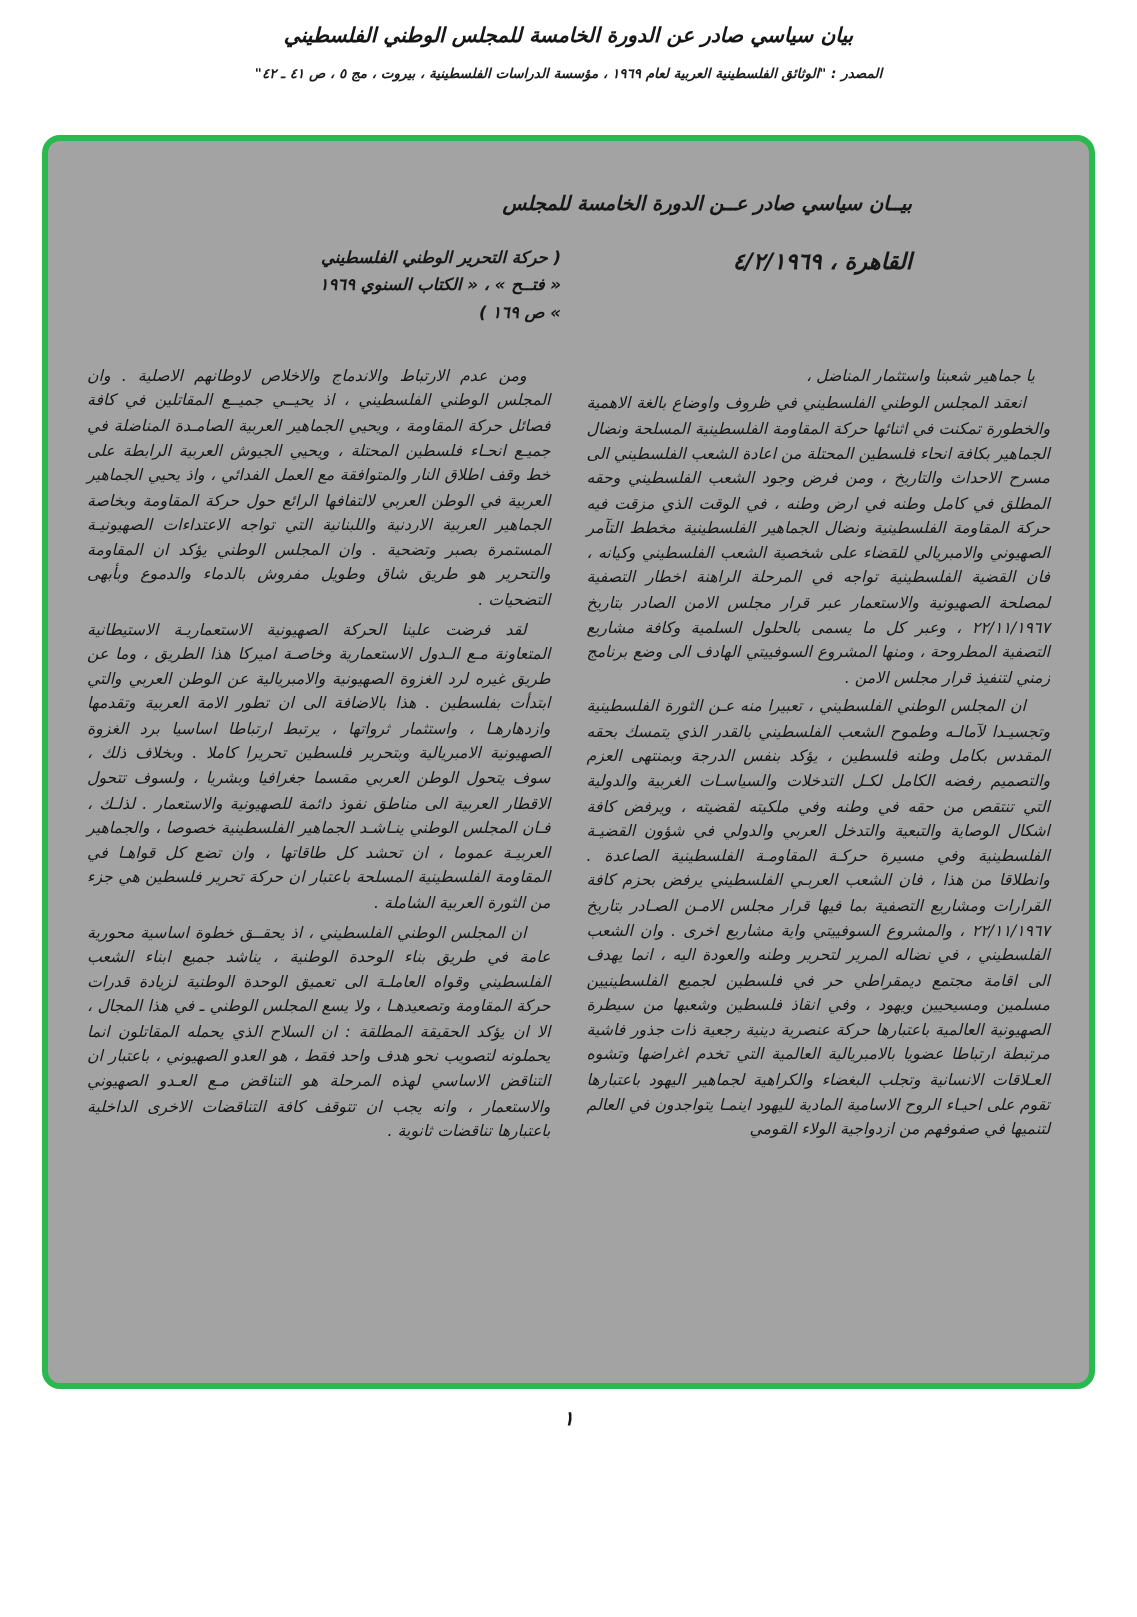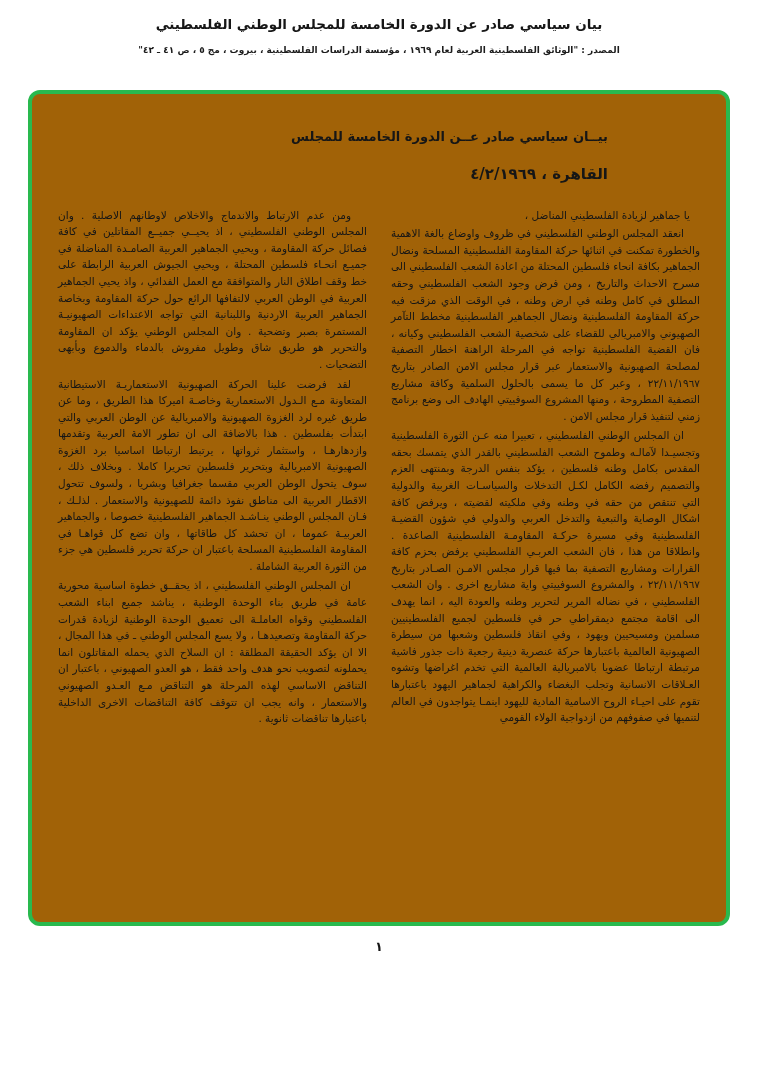--- a/index.html
+++ b/index.html
@@ -4,33 +4,33 @@
 <style>
   * { box-sizing: border-box; }
   html, body { margin: 0; padding: 0; }
   body {
     width: 758px; height: 1078px;
     background: #ffffff;
     color: #161616;
     font-family: "DejaVu Sans", sans-serif;
     overflow: hidden;
   }
-  .page { position: relative; width: 758px; height: 964px; direction: rtl; }
+  .page { position: relative; width: 758px; height: 964px; direction: rtl; font-style: italic; }
 
   .header { text-align: center; padding-top: 16px; }
   .header-title { font-size: 13.5px; font-weight: bold; letter-spacing: 0; }
   .header-source { font-size: 9px; font-weight: bold; margin-top: 13px; color: #1c1c1c; }
 
   .frame {
     position: absolute;
     top: 90px; right: 28px; left: 28px; bottom: 38px;
     border: 4px solid #29b94e;
     border-radius: 12px;
     padding: 32px 26px 20px 26px;
-    background: #a16207;
+    background: #a3a3a3;
   }
 
   .head-block { width: 402px; margin-right: 92px; }
   .doc-title { font-weight: bold; font-size: 13px; line-height: 1.75; text-align: right; }
   .head-row { display: flex; justify-content: space-between; align-items: flex-start; margin-top: 14px; }
   .dateline { font-size: 15px; font-weight: bold; padding-top: 2px; }
   .attribution { width: 168px; font-size: 11px; font-weight: bold; line-height: 1.7; text-align: right; }
 
   .columns { display: flex; gap: 24px; margin-top: 24px; }
   .col { flex: 1; font-size: 10.5px; line-height: 1.58; text-align: justify; }
@@ -53,26 +53,27 @@
   </div>
 
   <div class="frame" style="border-color: rgb(41, 185, 78);">
 
     <div class="head-block">
       <div class="doc-title">
         <div>بيــان سياسي صادر عــن الدورة الخامسة للمجلس</div>
       </div>
       <div class="head-row">
         <div class="dateline">القاهرة ، ٤/٢/١٩٦٩</div>
+        <div class="attribution">( حركة التحرير الوطني الفلسطيني « فتــح » ، « الكتاب السنوي ١٩٦٩ » ص ١٦٩ )</div>
       </div>
     </div>
 
     <div class="columns">
       <div class="col">
-        <p class="lead">يا جماهير لزيادة الفلسطيني المناضل ،</p>
+        <p class="lead">يا جماهير شعبنا واستثمار المناضل ،</p>
         <p>انعقد المجلس الوطني الفلسطيني في ظروف واوضاع بالغة الاهمية والخطورة تمكنت في اثنائها حركة المقاومة الفلسطينية المسلحة ونضال الجماهير بكافة انحاء فلسطين المحتلة من اعادة الشعب الفلسطيني الى مسرح الاحداث والتاريخ ، ومن فرض وجود الشعب الفلسطيني وحقه المطلق في كامل وطنه في ارض وطنه ، في الوقت الذي مزقت فيه حركة المقاومة الفلسطينية ونضال الجماهير الفلسطينية مخطط التآمر الصهيوني والامبريالي للقضاء على شخصية الشعب الفلسطيني وكيانه ، فان القضية الفلسطينية تواجه في المرحلة الراهنة اخطار التصفية لمصلحة الصهيونية والاستعمار عبر قرار مجلس الامن الصادر بتاريخ ٢٢/١١/١٩٦٧ ، وعبر كل ما يسمى بالحلول السلمية وكافة مشاريع التصفية المطروحة ، ومنها المشروع السوفييتي الهادف الى وضع برنامج زمني لتنفيذ قرار مجلس الامن .</p>
         <p>ان المجلس الوطني الفلسطيني ، تعبيرا منه عـن الثورة الفلسطينية وتجسيـدا لآمالـه وطموح الشعب الفلسطيني بالقدر الذي يتمسك بحقه المقدس بكامل وطنه فلسطين ، يؤكد بنفس الدرجة وبمنتهى العزم والتصميم رفضه الكامل لكـل التدخلات والسياسـات الغربية والدولية التي تنتقص من حقه في وطنه وفي ملكيته لقضيته ، ويرفض كافة اشكال الوصاية والتبعية والتدخل العربي والدولي في شؤون القضيـة الفلسطينية وفي مسيرة حركـة المقاومـة الفلسطينية الصاعدة . وانطلاقا من هذا ، فان الشعب العربـي الفلسطيني يرفض بحزم كافة القرارات ومشاريع التصفية بما فيها قرار مجلس الامـن الصـادر بتاريخ ٢٢/١١/١٩٦٧ ، والمشروع السوفييتي واية مشاريع اخرى . وان الشعب الفلسطيني ، في نضاله المرير لتحرير وطنه والعودة اليه ، انما يهدف الى اقامة مجتمع ديمقراطي حر في فلسطين لجميع الفلسطينيين مسلمين ومسيحيين ويهود ، وفي انقاذ فلسطين وشعبها من سيطرة الصهيونية العالمية باعتبارها حركة عنصرية دينية رجعية ذات جذور فاشية مرتبطة ارتباطا عضويا بالامبريالية العالمية التي تخدم اغراضها وتشوه العـلاقات الانسانية وتجلب البغضاء والكراهية لجماهير اليهود باعتبارها تقوم على احيـاء الروح الاسامية المادية لليهود اينمـا يتواجدون في العالم لتنميها في صفوفهم من ازدواجية الولاء القومي</p>
       </div>
       <div class="col">
         <p>ومن عدم الارتباط والاندماج والاخلاص لاوطانهم الاصلية . وان المجلس الوطني الفلسطيني ، اذ يحيــي جميــع المقاتلين في كافة فصائل حركة المقاومة ، ويحيي الجماهير العربية الصامـدة المناضلة في جميـع انحـاء فلسطين المحتلة ، ويحيي الجيوش العربية الرابطة على خط وقف اطلاق النار والمتوافقة مع العمل الفدائي ، واذ يحيي الجماهير العربية في الوطن العربي لالتفافها الرائع حول حركة المقاومة وبخاصة الجماهير العربية الاردنية واللبنانية التي تواجه الاعتداءات الصهيونيـة المستمرة بصبر وتضحية . وان المجلس الوطني يؤكد ان المقاومة والتحرير هو طريق شاق وطويل مفروش بالدماء والدموع وبأبهى التضحيات .</p>
         <p>لقد فرضت علينا الحركة الصهيونية الاستعماريـة الاستيطانية المتعاونة مـع الـدول الاستعمارية وخاصـة اميركا هذا الطريق ، وما عن طريق غيره لرد الغزوة الصهيونية والامبريالية عن الوطن العربي والتي ابتدأت بفلسطين . هذا بالاضافة الى ان تطور الامة العربية وتقدمها وازدهارهـا ، واستثمار ثرواتها ، يرتبط ارتباطا اساسيا برد الغزوة الصهيونية الامبريالية وبتحرير فلسطين تحريرا كاملا . وبخلاف ذلك ، سوف يتحول الوطن العربي مقسما جغرافيا وبشريا ، ولسوف تتحول الاقطار العربية الى مناطق نفوذ دائمة للصهيونية والاستعمار . لذلـك ، فـان المجلس الوطني ينـاشـد الجماهير الفلسطينية خصوصا ، والجماهير العربيـة عموما ، ان تحشد كل طاقاتها ، وان تضع كل قواهـا في المقاومة الفلسطينية المسلحة باعتبار ان حركة تحرير فلسطين هي جزء من الثورة العربية الشاملة .</p>
         <p>ان المجلس الوطني الفلسطيني ، اذ يحقــق خطوة اساسية محورية عامة في طريق بناء الوحدة الوطنية ، يناشد جميع ابناء الشعب الفلسطيني وقواه العاملـة الى تعميق الوحدة الوطنية لزيادة قدرات حركة المقاومة وتصعيدهـا ، ولا يسع المجلس الوطني ـ في هذا المجال ، الا ان يؤكد الحقيقة المطلقة : ان السلاح الذي يحمله المقاتلون انما يحملونه لتصويب نحو هدف واحد فقط ، هو العدو الصهيوني ، باعتبار ان التناقض الاساسي لهذه المرحلة هو التناقض مـع العـدو الصهيوني والاستعمار ، وانه يجب ان تتوقف كافة التناقضات الاخرى الداخلية باعتبارها تناقضات ثانوية .</p>
       </div>
     </div>
 

